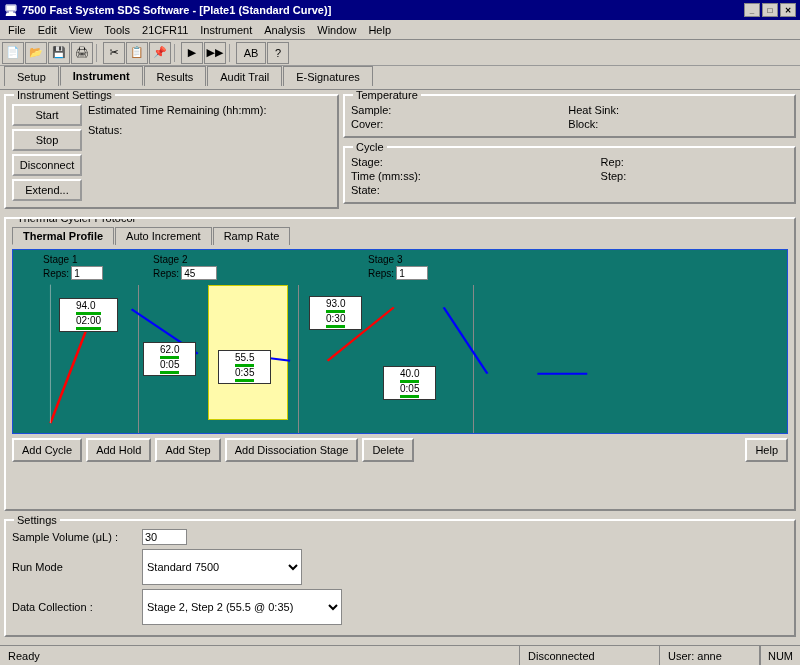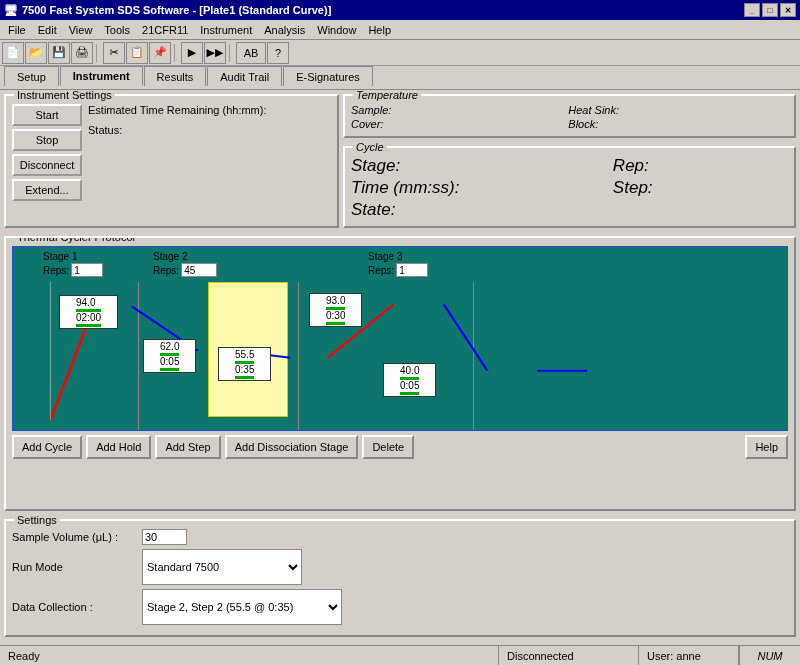--- a/index.html
+++ b/index.html
@@ -122,21 +122,21 @@
     .temp-grid {
       display: grid;
       grid-template-columns: auto auto auto auto;
       gap: 2px 8px;
       font-size: 11px;
     }
     .cycle-grid {
       display: grid;
       grid-template-columns: auto auto auto auto;
       gap: 2px 18px;
-      font-size: 17px;
+      font-size: 11px;
     }
     .protocol-tabs {
       display: flex;
       margin-bottom: 4px;
     }
     .protocol-tab {
       padding: 2px 10px;
       border: 1px solid #888;
       border-bottom: none;
       background: #d4d0c8;
@@ -243,27 +243,26 @@
     .status-segment {
       height: 100%;
       display: flex;
       align-items: center;
       padding: 0 8px;
       border-right: 1px solid #888;
       font-size: 11px;
     }
     .status-segment:first-child { flex: 1; }
     .num-indicator {
-      width: 61px;
+      width: 40px;
       text-align: center;
       border-left: 1px solid #888;
       height: 100%;
       display: flex; align-items: center; justify-content: center;
       font-size: 11px;
-      font-style: italic;
     }
     
     .outset-panel {
       border: 2px solid;
       border-color: #fff #888 #888 #fff;
       background: #d4d0c8;
       padding: 8px 6px 6px;
       position: relative;
       margin-bottom: 4px;
     }
@@ -350,21 +349,21 @@
         <div style="flex:1;">
           <div style="font-size:11px; margin-bottom:8px;">Estimated Time Remaining (hh:mm):</div>
           <div style="font-size:11px; display:flex; gap:4px;">
             <span>Status:</span>
             <span></span>
           </div>
         </div>
       </div>
     </div>
 
-    <div style="flex:1; display:flex; flex-direction:column; gap:4px;font-style:italic;">
+    <div style="flex:1; display:flex; flex-direction:column; gap:4px;">
 
       <div class="outset-panel">
         <span class="outset-panel-label">Temperature</span>
         <div class="temp-grid">
           <span>Sample:</span>
           <span></span>
           <span>Heat Sink:</span>
           <span></span>
           <span>Cover:</span>
           <span></span>
@@ -388,20 +387,25 @@
           <span></span>
         </div>
       </div>
 
     </div>
   </div>
 
   <div class="outset-panel" style="flex:1; overflow:hidden; padding-bottom:4px;">
     <span class="outset-panel-label">Thermal Cycler Protocol</span>
 
+    <div class="protocol-tabs">
+      <div class="protocol-tab active">Thermal Profile</div>
+      <div class="protocol-tab">Auto Increment</div>
+      <div class="protocol-tab">Ramp Rate</div>
+    </div>
 
     <div class="chart-area" style="height:185px;">
 
       <div style="position:absolute; top:4px; left:30px; font-size:10px;">Stage 1</div>
       <div style="position:absolute; top:16px; left:30px; font-size:10px; display:flex; align-items:center; gap:2px;">
         <span>Reps:</span>
         <input type="text" class="reps-input" value="1" style="">
       </div>
 
       <div style="position:absolute; top:4px; left:140px; font-size:10px;">Stage 2</div>

